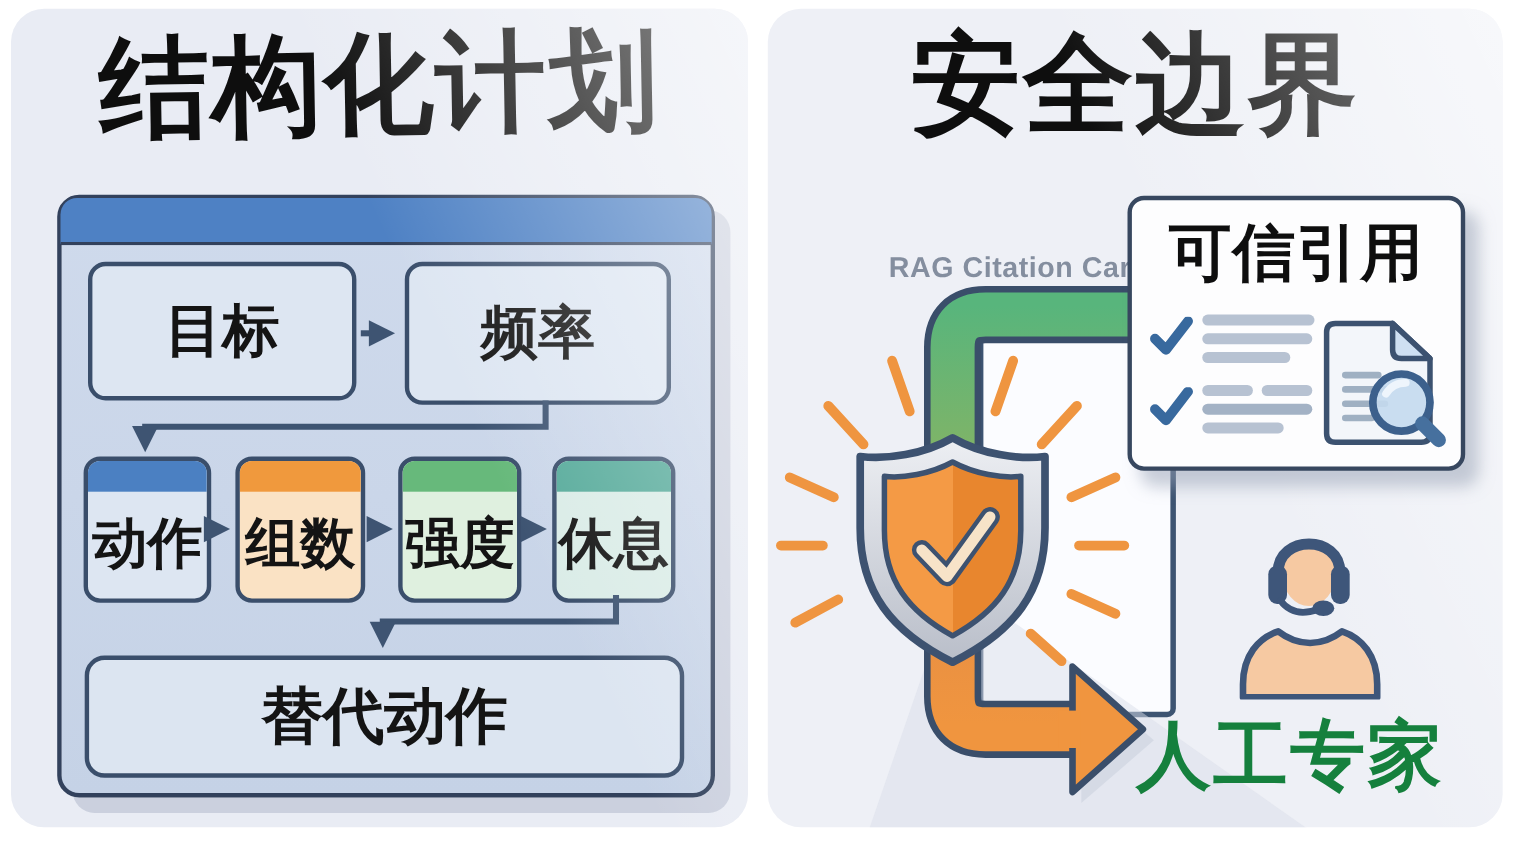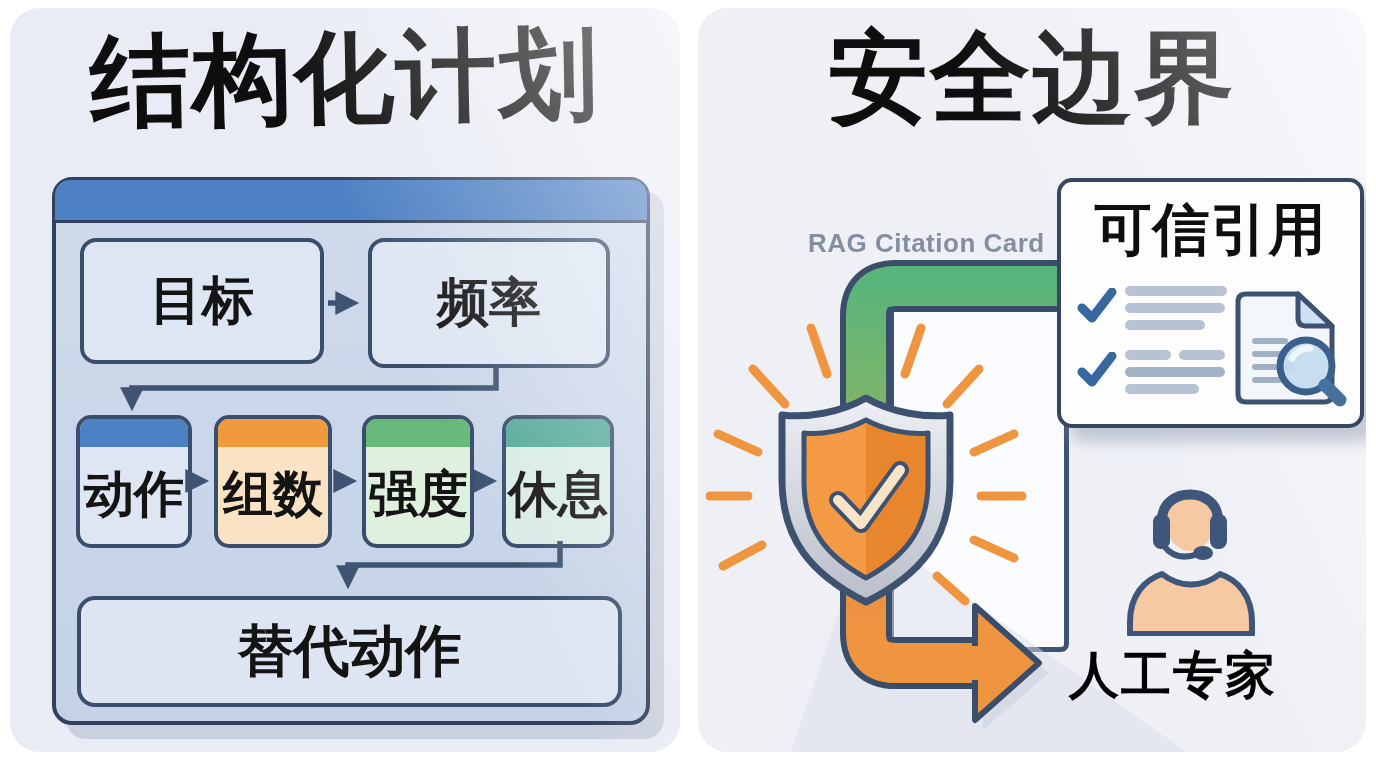--- a/index.html
+++ b/index.html
@@ -75,38 +75,37 @@
   }
   .pipe-svg,.shield-svg{position:absolute;left:0;top:0;width:668px;height:752px;pointer-events:none;}
   .pipe-svg{z-index:2;}
   .inner-screen{z-index:1;}
   .shield-svg{z-index:4;}
 
   .citation-card{
     position:absolute;left:327px;top:170px;width:307px;height:250px;z-index:3;
     background:#fdfdfe;border:4px solid #37475f;border-radius:15px;box-sizing:border-box;
     box-shadow:12px 14px 14px rgba(150,160,180,.5);
-    margin-left:32px;
   }
   .citation-title{
     position:absolute;top:10px;left:0;right:0;text-align:center;
     font-size:57px;font-weight:900;color:#0e0e0e;letter-spacing:1px;white-space:nowrap;
   }
   .check-group{position:absolute;left:16px;display:flex;align-items:flex-start;}
   .check-mark{flex:0 0 auto;margin-right:8px;margin-top:2px;}
   .bar-col{display:flex;flex-direction:column;gap:7px;}
   .bar-row{display:flex;gap:8px;}
   .bar{height:10px;border-radius:5px;background:#b7c2d2;}
   .bar.dark{background:#a3b2c5;}
   .doc-icon{position:absolute;right:10px;top:106px;z-index:1;}
 
   .agent-icon{position:absolute;left:428px;top:466px;z-index:4;}
   .expert-caption{
     position:absolute;left:330px;top:634px;width:290px;z-index:4;text-align:center;
-    font-size:50px;font-weight:900;color:#000000;letter-spacing:2px;white-space:nowrap;
+    font-size:68px;font-weight:900;color:#15803d;letter-spacing:2px;white-space:nowrap;
   }
 </style>
 </head>
 <body>
 
 <div class="panel panel-left">
   <div class="panel-title">结构化计划</div>
 
   <div class="window">
     <div class="window-header"></div>

